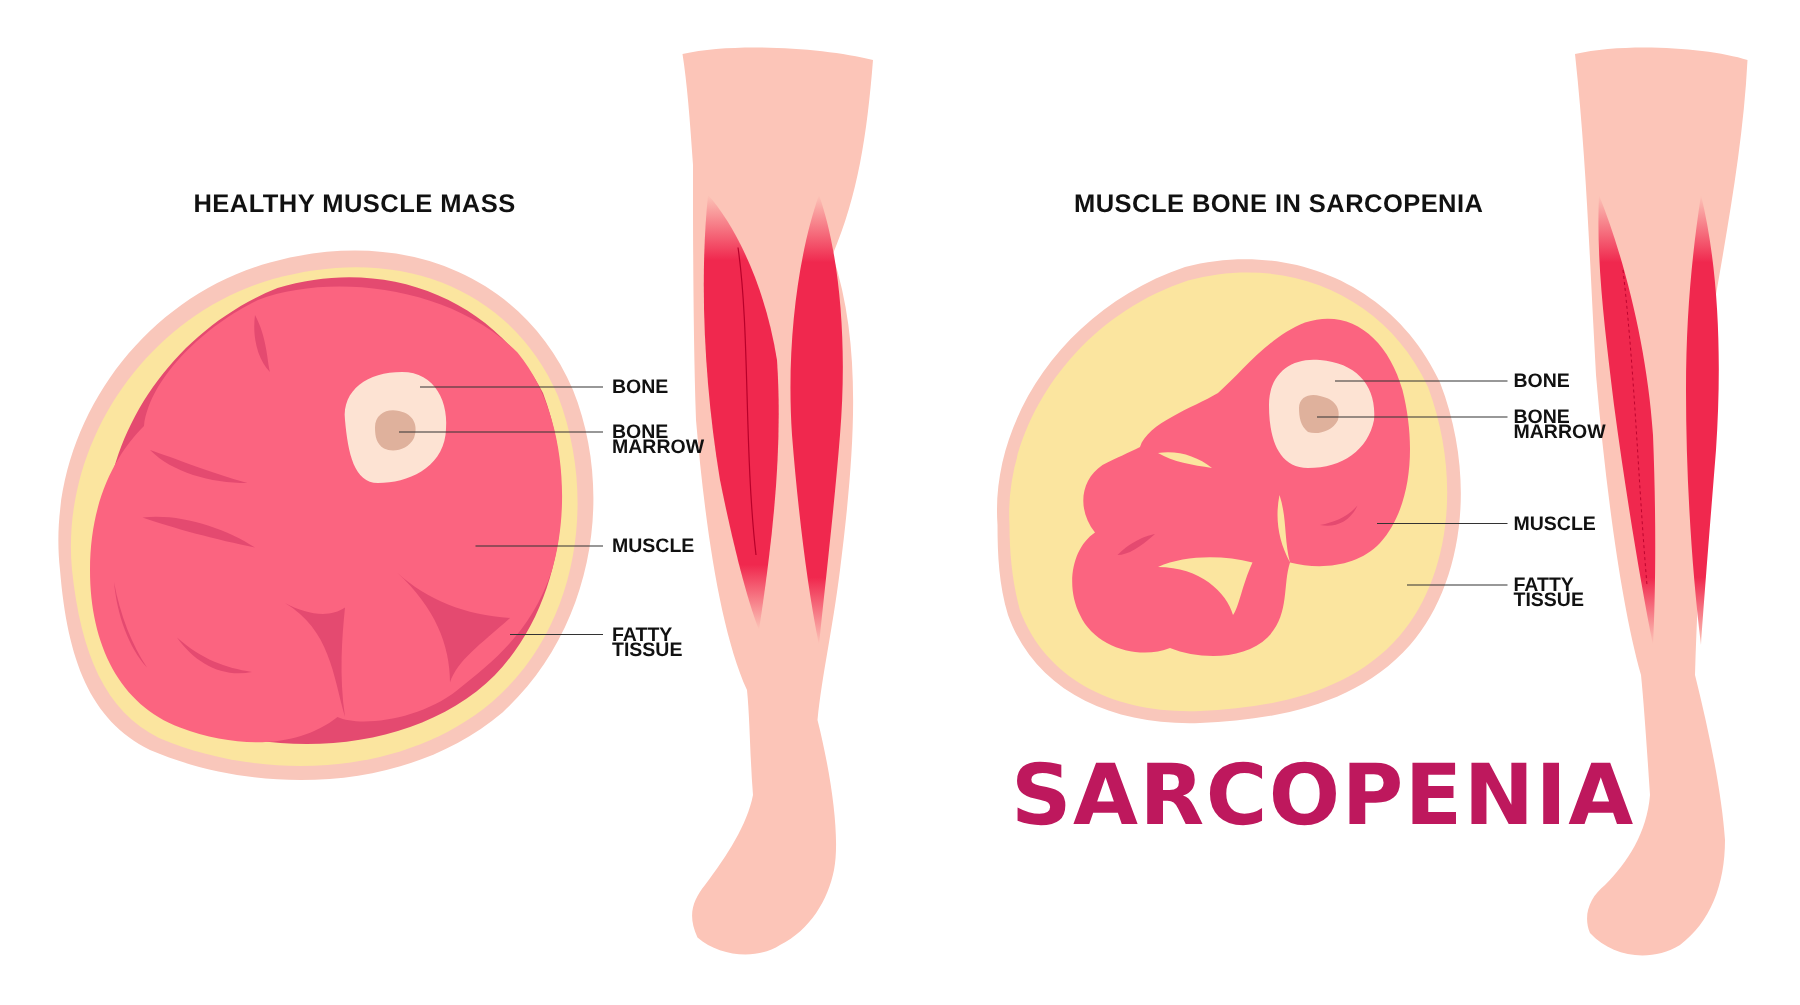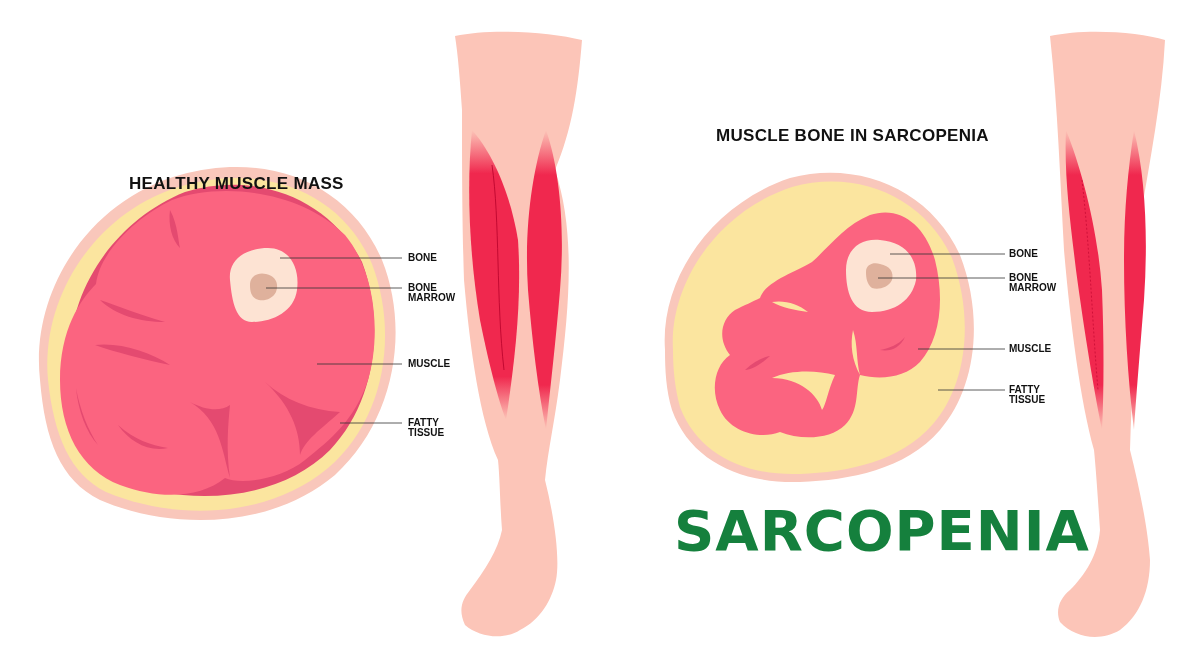--- a/index.html
+++ b/index.html
@@ -1,19 +1,19 @@
 <!DOCTYPE html>
 <html><head>
 <meta charset="utf-8">
 <style>
   html, body { margin: 0; padding: 0; background: #ffffff; }
   body { width: 1200px; height: 670px; position: relative; overflow: hidden; font-family: "Liberation Sans", "DejaVu Sans", sans-serif; }
   .title { position: absolute; font-weight: 700; font-size: 17px; color: #111; letter-spacing: 0.3px; white-space: nowrap; }
-  .label { position: absolute; font-weight: 700; font-size: 10px; line-height: 10px; color: #111; white-space: pre-line; }
-  .big { position: absolute; font-weight: 700; font-size: 56px; color: #15803d; letter-spacing: 1px; font-family: "DejaVu Sans", "Liberation Sans", sans-serif; }
+  .label { position: absolute; font-weight: 700; font-size: 13px; line-height: 10px; color: #111; white-space: pre-line; }
+  .big { position: absolute; font-weight: 700; font-size: 56px; color: #be185d; letter-spacing: 1px; font-family: "DejaVu Sans", "Liberation Sans", sans-serif; }
   svg { position: absolute; left: 0; top: 0; }
 </style>
 </head>
 <body>
 
 <svg width="1200" height="670" viewBox="0 0 1200 670">
 
   <g>
     <path fill="#f9c7bb" d="M40,380 C30,290 90,200 180,175 C270,150 350,185 382,260 C410,330 395,420 335,475 C270,530 170,530 100,500 C60,480 45,440 40,380 Z"></path>
     <path fill="#fbe59f" d="M48,380 C40,295 98,210 182,186 C268,162 342,194 372,264 C398,332 386,418 328,468 C266,520 172,520 106,492 C70,474 54,436 48,380 Z"></path>
@@ -71,21 +71,21 @@
   </g>
 
   <g>
     <path fill="#fcc5b8" d="M1050,36 C1085,28 1140,32 1165,40 C1162,100 1150,160 1140,220 C1138,300 1132,380 1130,450 C1140,490 1148,530 1150,560 C1150,590 1140,615 1120,630 C1100,642 1075,638 1060,622 C1055,610 1060,598 1070,590 C1085,575 1098,555 1100,530 C1098,500 1096,470 1094,450 C1080,400 1070,320 1064,250 C1060,180 1058,110 1050,36 Z"></path>
     <path fill="url(#calfGrad)" d="M1066,130 C1082,170 1098,230 1102,290 C1104,340 1104,390 1102,430 C1094,390 1084,330 1076,270 C1070,220 1064,175 1066,130 Z"></path>
     <path fill="url(#calfGrad)" d="M1134,130 C1146,180 1148,240 1144,300 C1140,350 1136,400 1134,430 C1128,380 1124,320 1124,260 C1124,210 1128,170 1134,130 Z"></path>
     <path fill="none" stroke="#b8002a" stroke-width="0.6" stroke-dasharray="2,2" d="M1082,180 C1090,250 1092,320 1098,390"></path>
   </g>
 </svg>
 
-<div class="title" style="left:129px; top:126px;margin-top:48px;">HEALTHY MUSCLE MASS</div>
+<div class="title" style="left:129px; top:126px;">HEALTHY MUSCLE MASS</div>
 <div class="label" style="left:408px; top:253px;">BONE</div>
 <div class="label" style="left:408px; top:283px;">BONE
 MARROW</div>
 <div class="label" style="left:408px; top:359px;">MUSCLE</div>
 <div class="label" style="left:408px; top:418px;">FATTY
 TISSUE</div>
 
 <div class="title" style="left:716px; top:126px;">MUSCLE BONE IN SARCOPENIA</div>
 <div class="label" style="left:1009px; top:249px;">BONE</div>
 <div class="label" style="left:1009px; top:273px;">BONE

